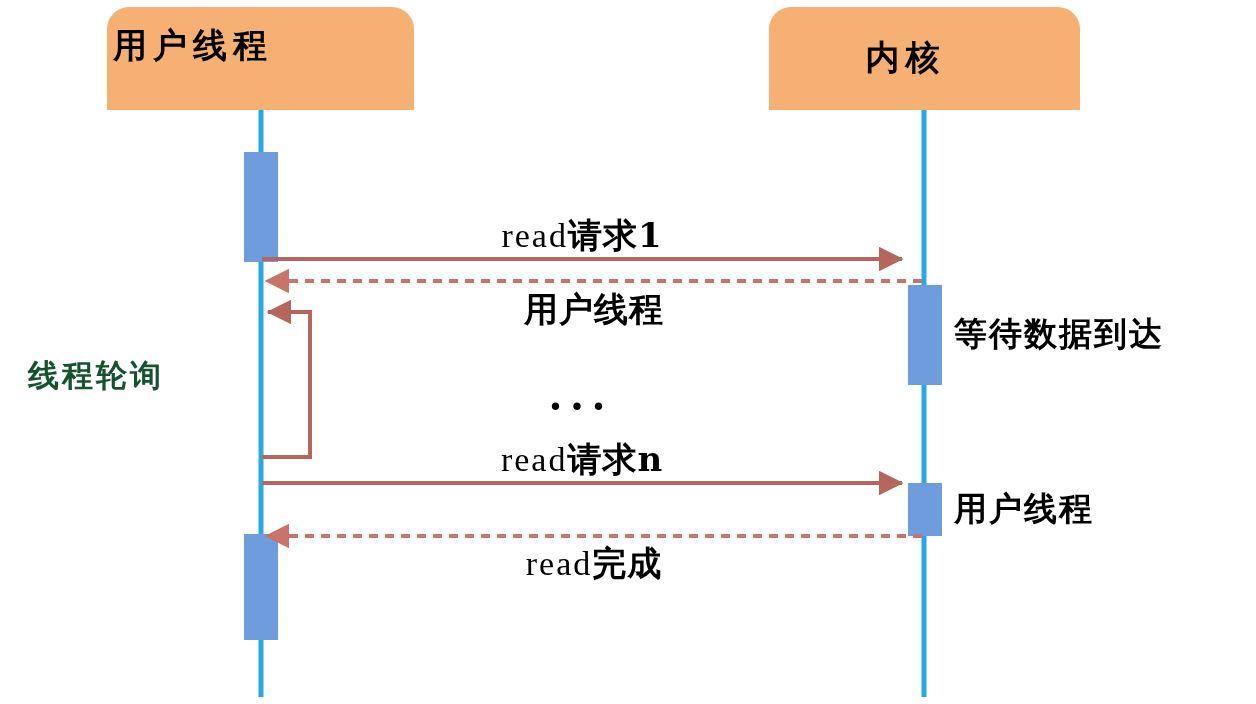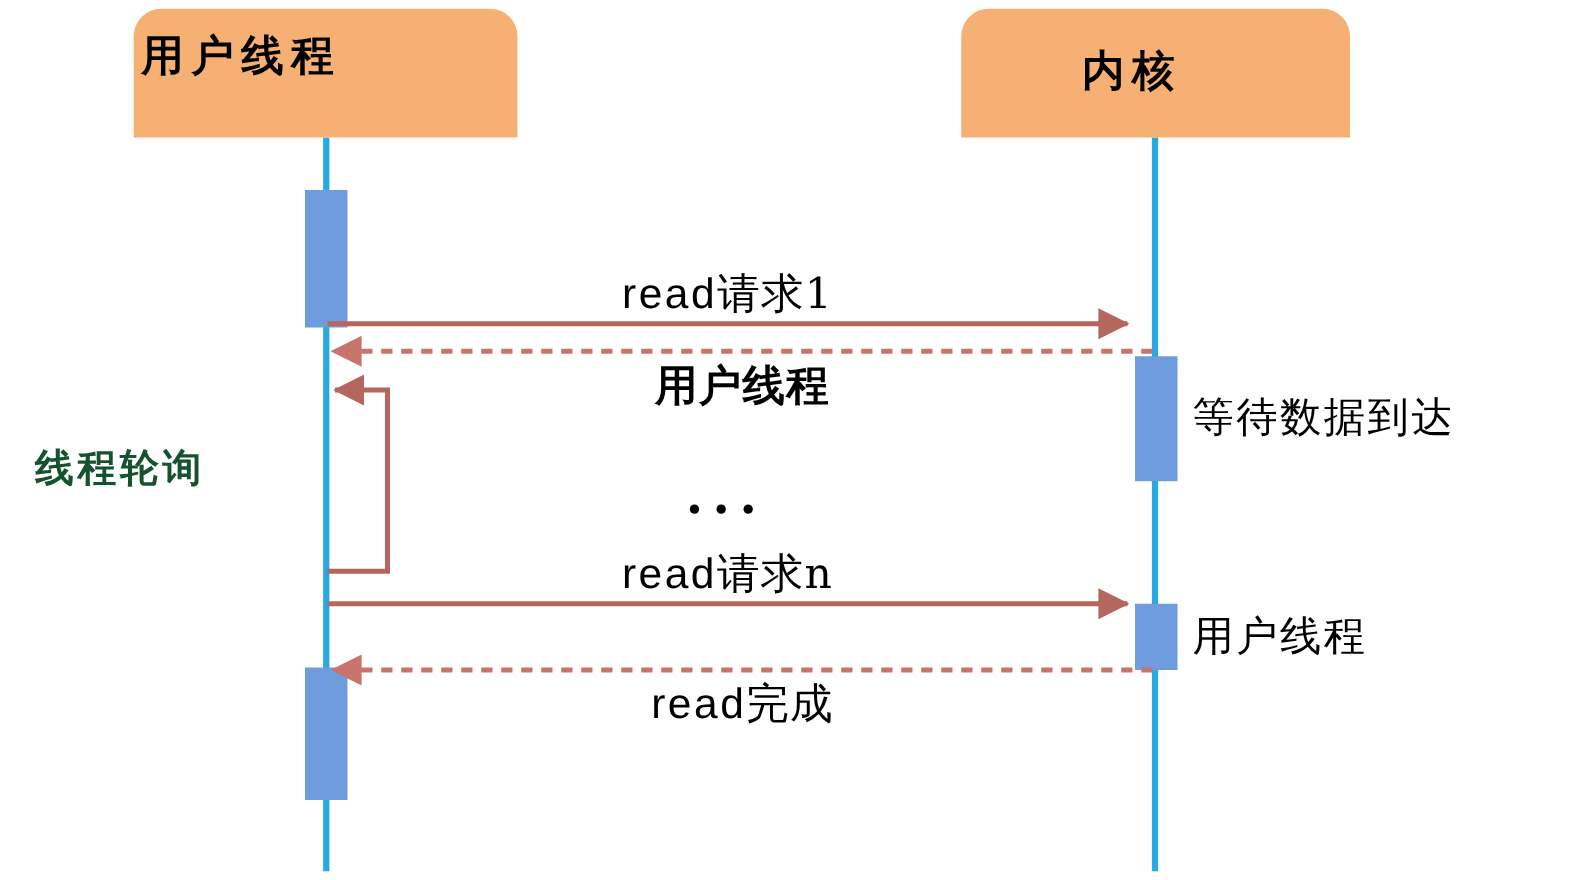--- a/index.html
+++ b/index.html
@@ -21,41 +21,41 @@
     top: 0;
   }
   .lbl {
     position: absolute;
     white-space: nowrap;
     color: #000000;
     line-height: 1;
   }
   .cjk-bold {
     font-family: "DejaVu Serif", "Liberation Serif", serif;
-    font-weight: 400;
+    font-weight: 700;
   }
   .msg-label {
     font-size: 34px;
     font-weight: 700;
     letter-spacing: 1px;
   }
   .msg-label .mono {
-    font-family: Liberation Sans, sans-serif;
+    font-family: Liberation Serif, serif;
     font-weight: 400;
     letter-spacing: 2px;
     text-align: right;
   }
   .header-title {
     font-size: 34px;
     font-weight: 700;
     letter-spacing: 6px;
   }
   .side-note {
     font-size: 33px;
-    font-weight: 400;
+    font-weight: 700;
     letter-spacing: 2px;
   }
   .poll-note {
     font-size: 31px;
     font-weight: 700;
     letter-spacing: 3px;
   }
   .ellipsis {
     font-size: 46px;
     font-weight: 700;

